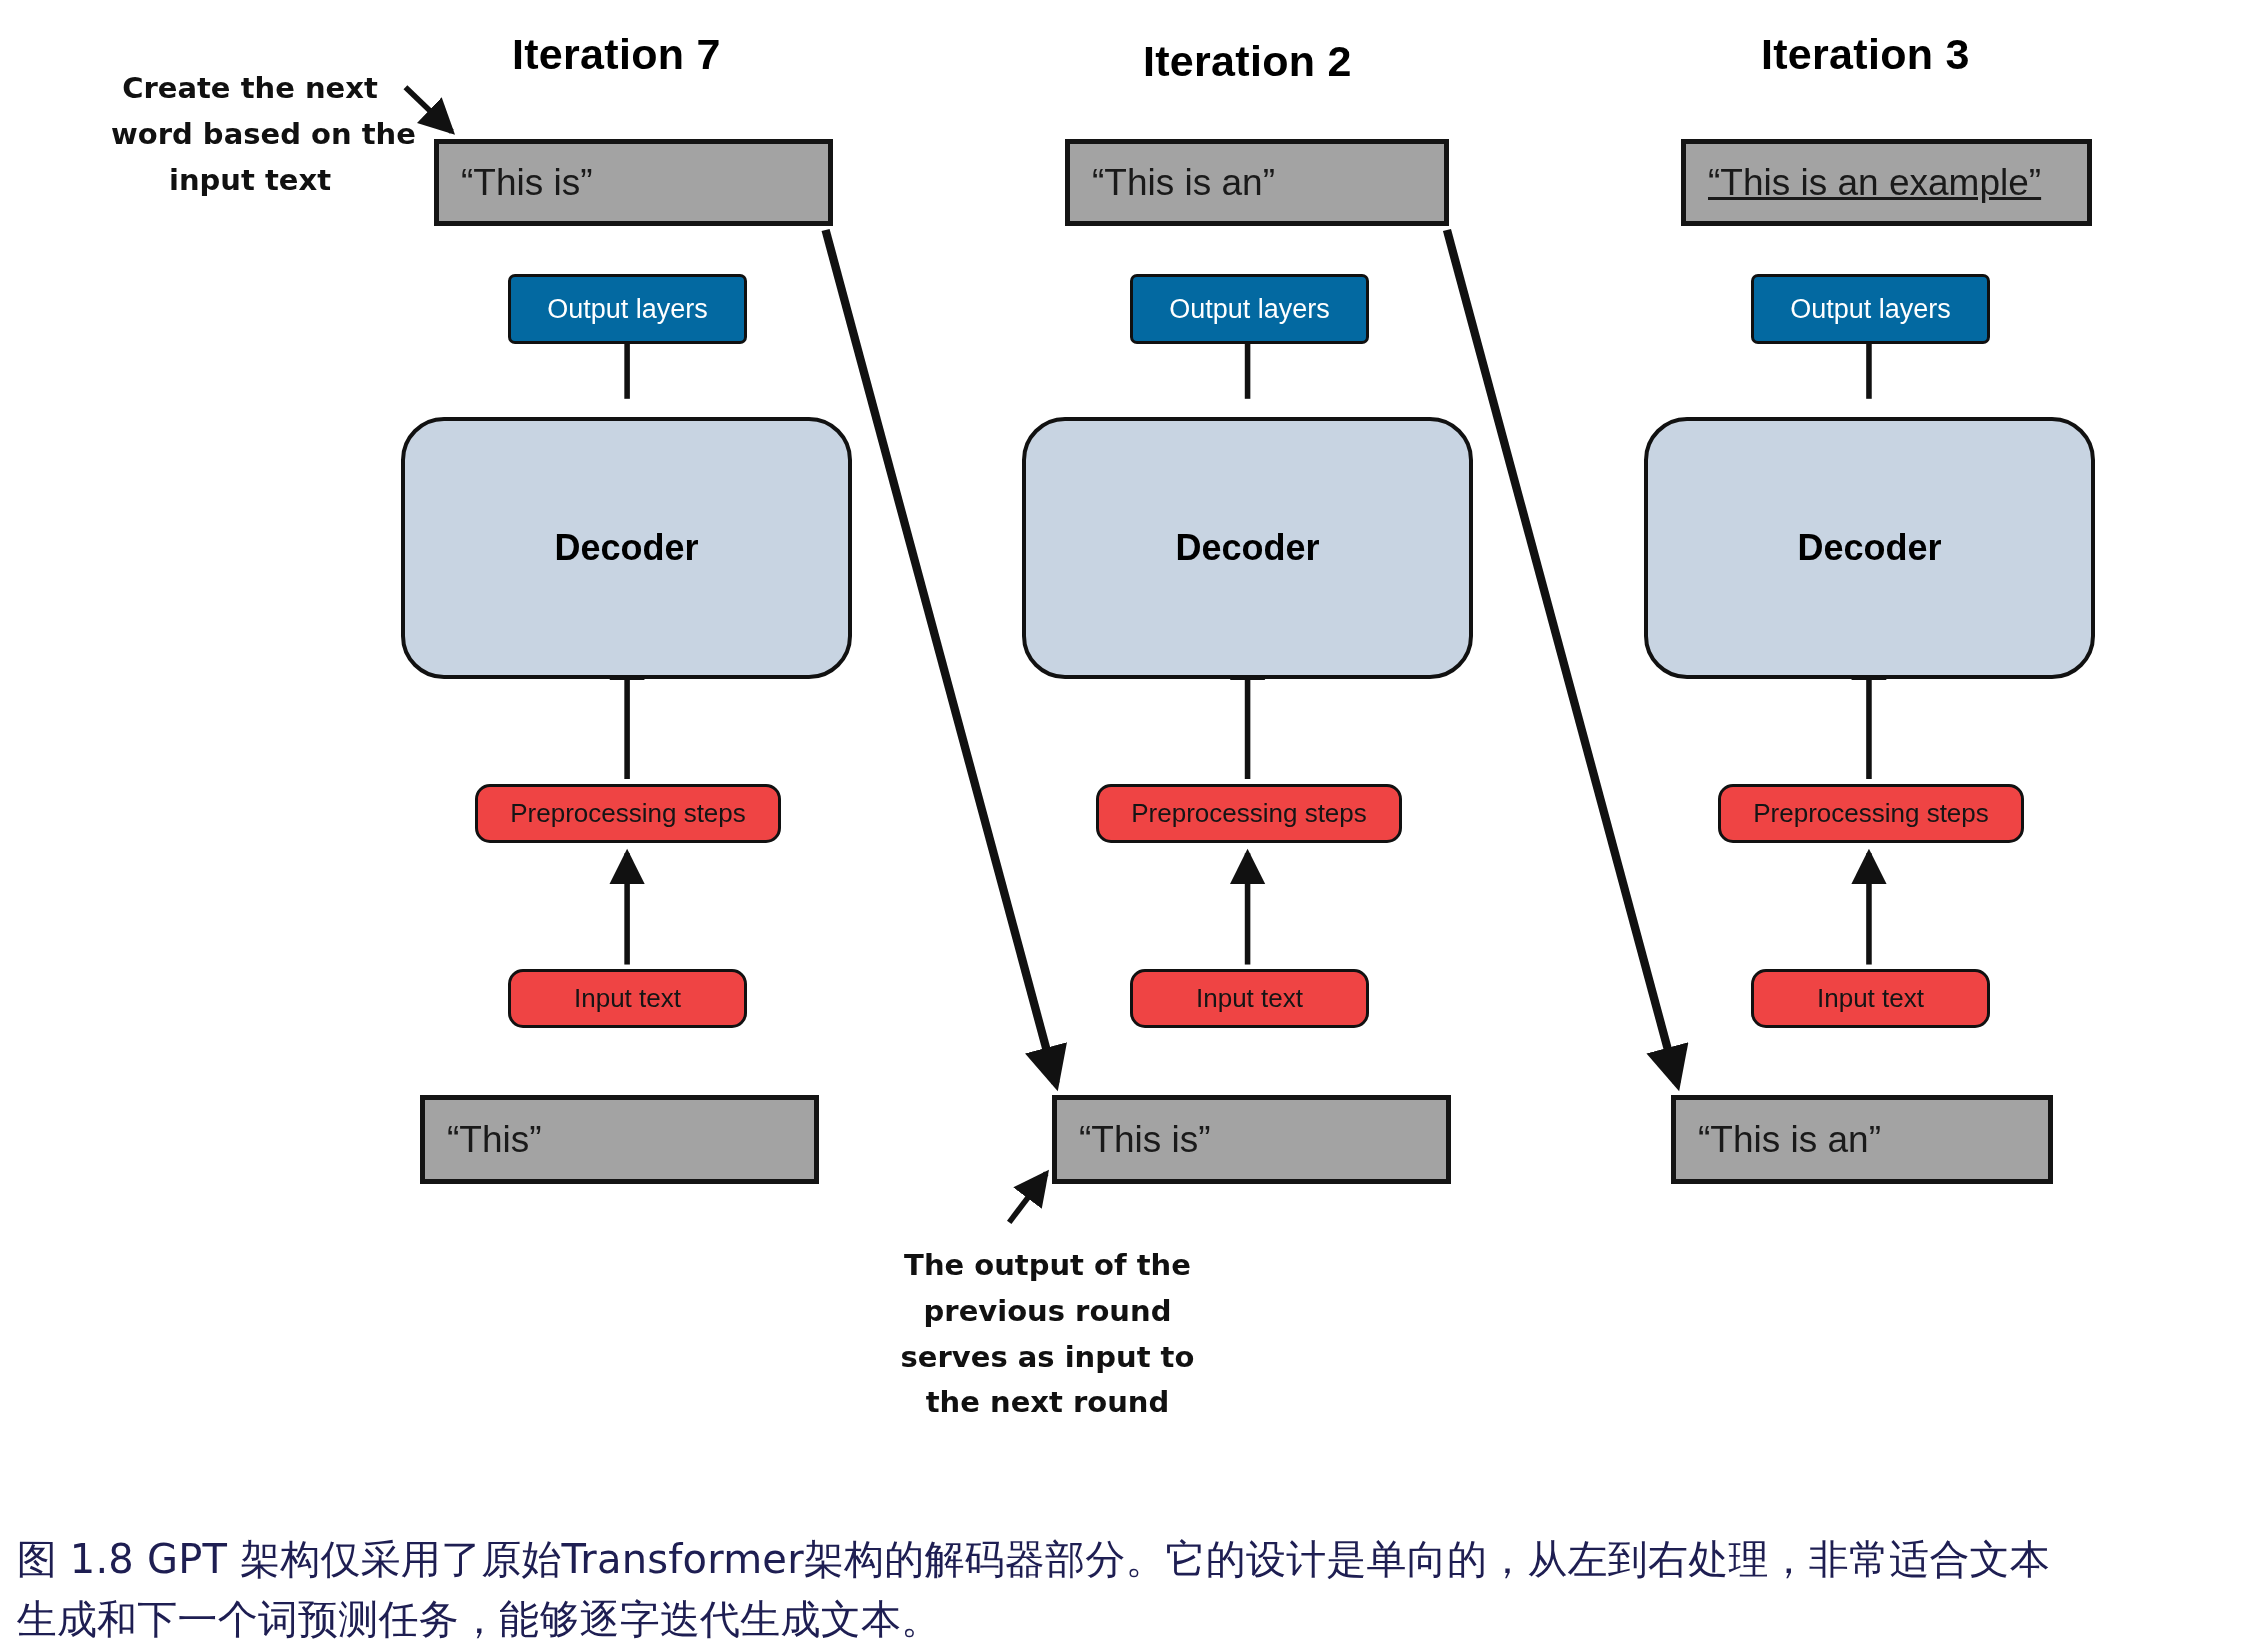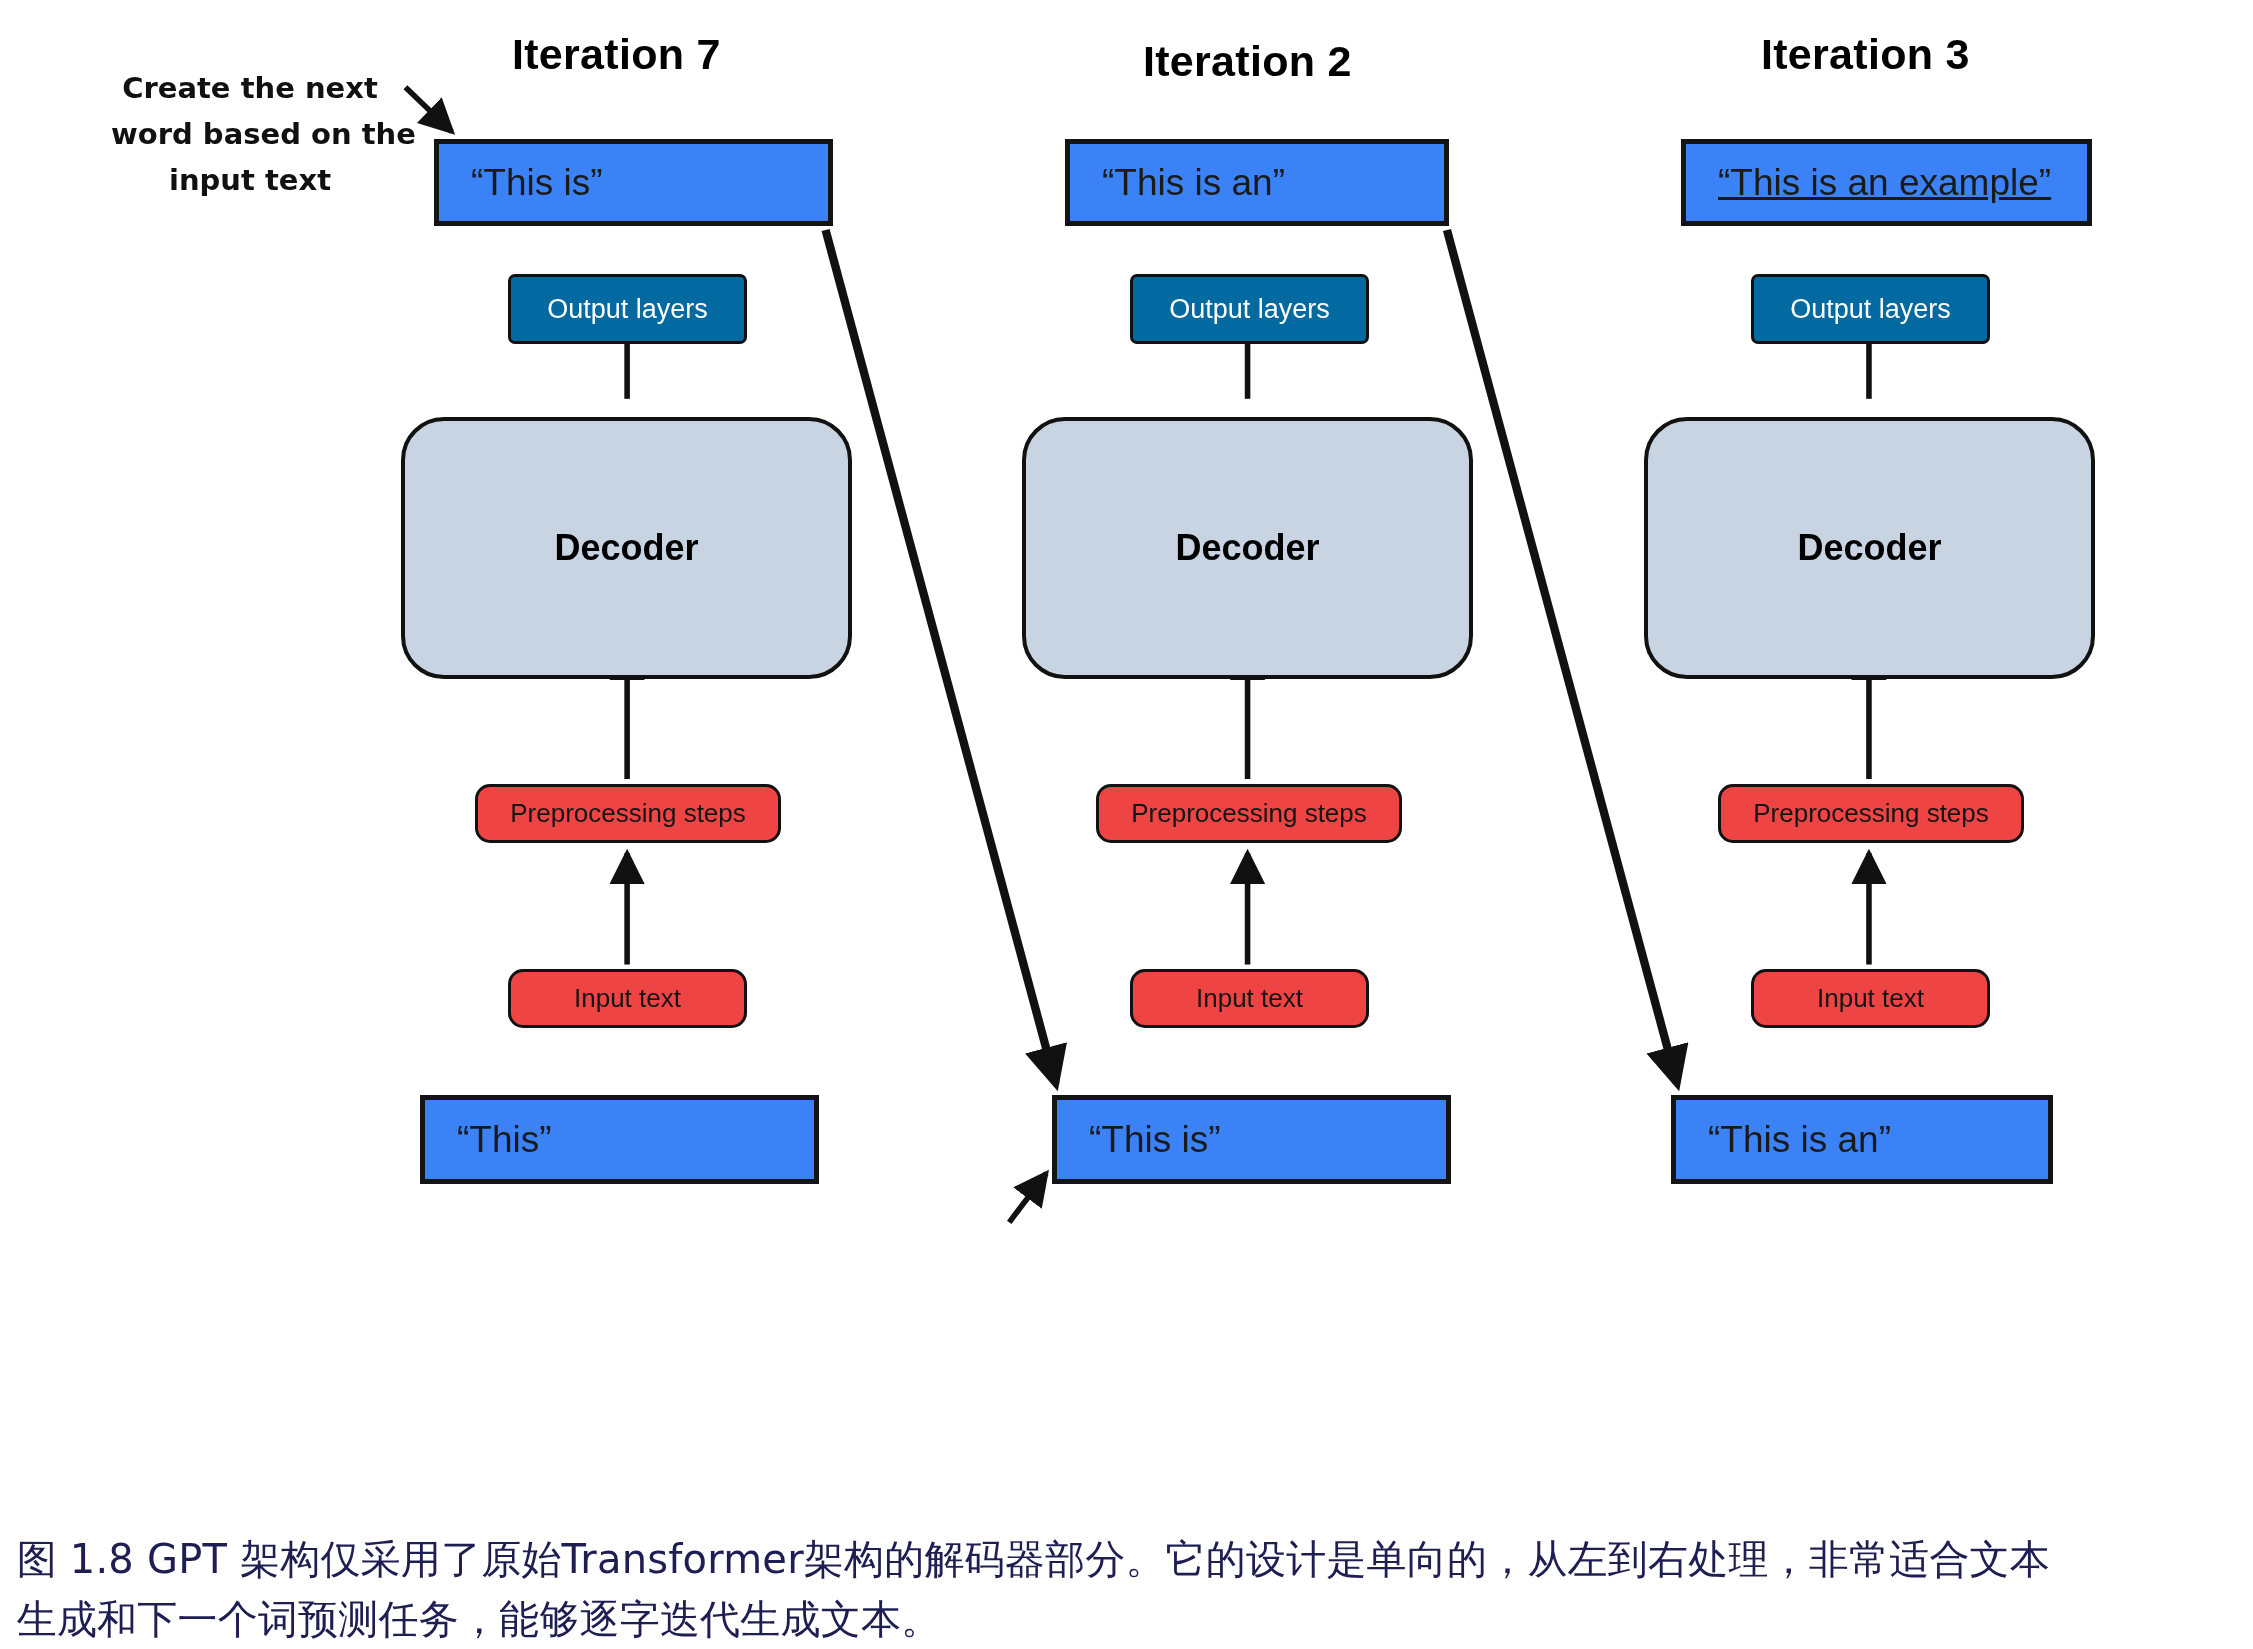--- a/index.html
+++ b/index.html
@@ -32,28 +32,28 @@
     font-size:29px;
     line-height:1.58;
     color:#111;
     text-align:center;
     white-space:nowrap;
   }
 
   
   .txtbox {
     position:absolute;
-    background:#3b82f6;
+    background:#a3a3a3;
     border:5.6px solid #141414;
     box-sizing:border-box;
     display:flex;
     align-items:center;
     font-size:37px;
     color:#1a1a1a;
-    padding-left:32px;
+    padding-left:22px;
     white-space:nowrap;
   }
 
   
   .outlayers {
     position:absolute;
     background:#0369a1;
     border:3.7px solid #101010;
     border-radius:7px;
     box-sizing:border-box;
@@ -213,20 +213,26 @@
   <div class="outlayers" style="left:1751px; top:274px; width:239px; height:70px;">Output layers</div>
 
   <div class="decoder" style="left:1644px; top:417px; width:451px; height:262px;">Decoder</div>
 
   <div class="pill" style="left:1718px; top:784px; width:306px; height:59px;">Preprocessing steps</div>
 
   <div class="pill" style="left:1751px; top:969px; width:239px; height:59px;">Input text</div>
 
   <div class="txtbox" style="left:1671px; top:1095px; width:382px; height:89px;">“This is an”</div>
 
+  <div class="annot" style="left:890px; top:1243px; width:315px;">
+    <div>The output of the</div>
+    <div>previous round</div>
+    <div>serves as input to</div>
+    <div>the next round</div>
+  </div>
 
   <div class="caption">
     <span class="caption-line">图 1.8  GPT 架构仅采用了原始Transformer架构的解码器部分。它的设计是单向的，从左到右处理，非常适合文本</span>
     <span class="caption-line">生成和下一个词预测任务，能够逐字迭代生成文本。</span>
   </div>
 
 </div>
 
 
 </body></html>

